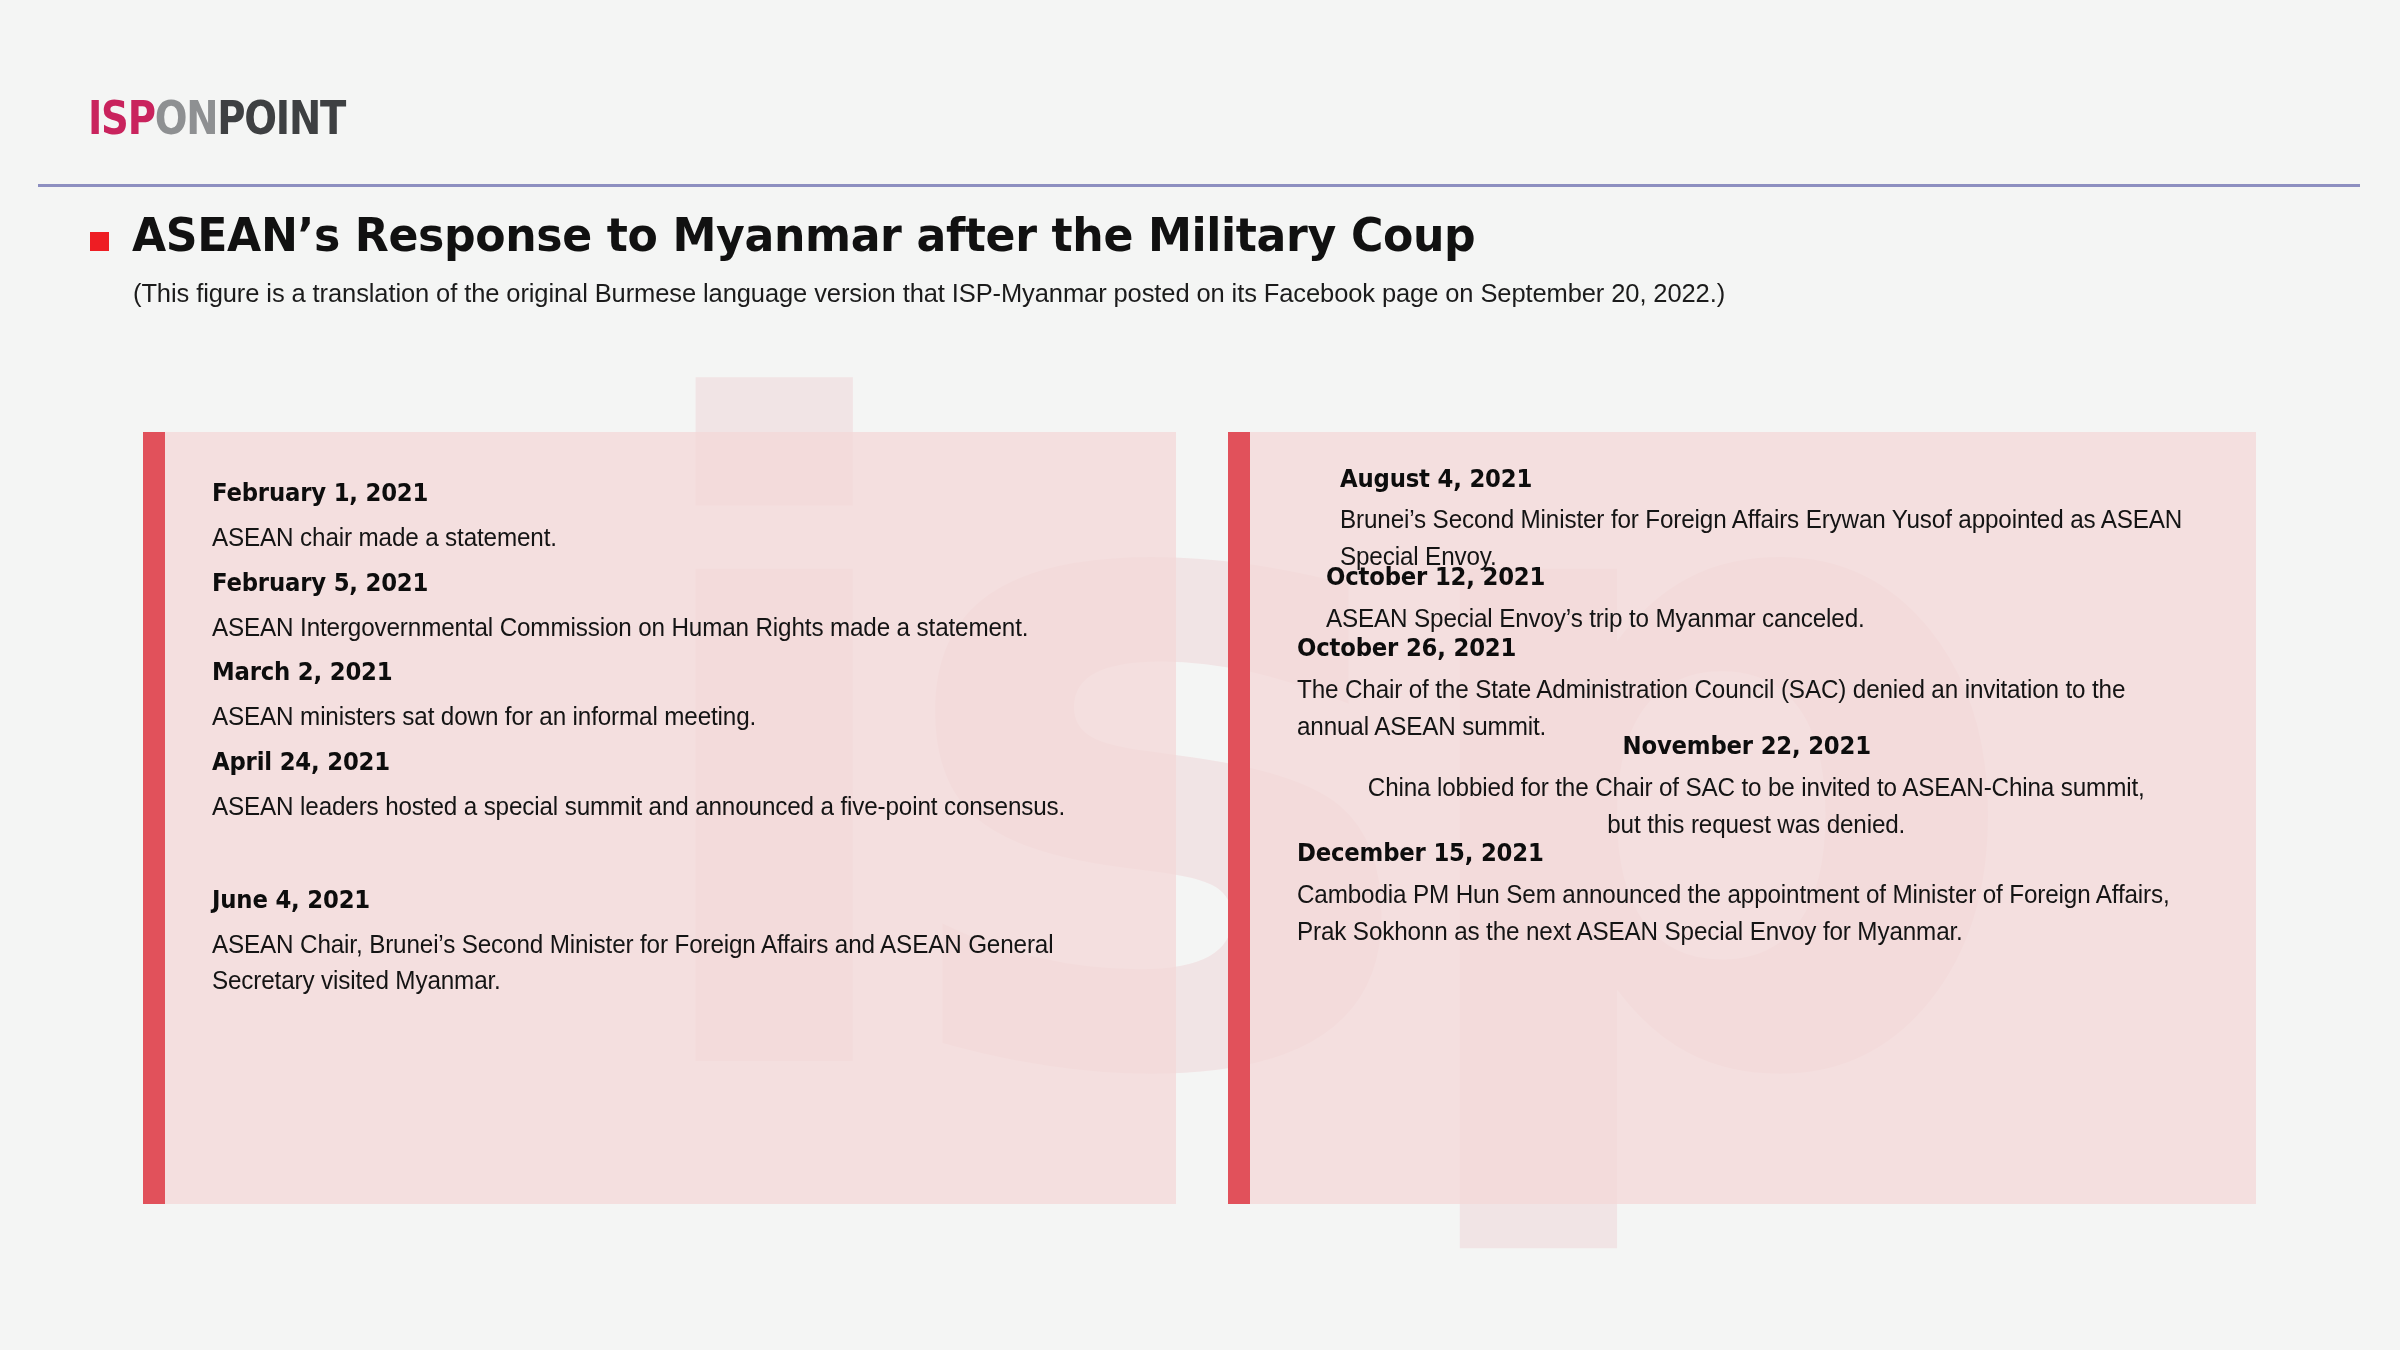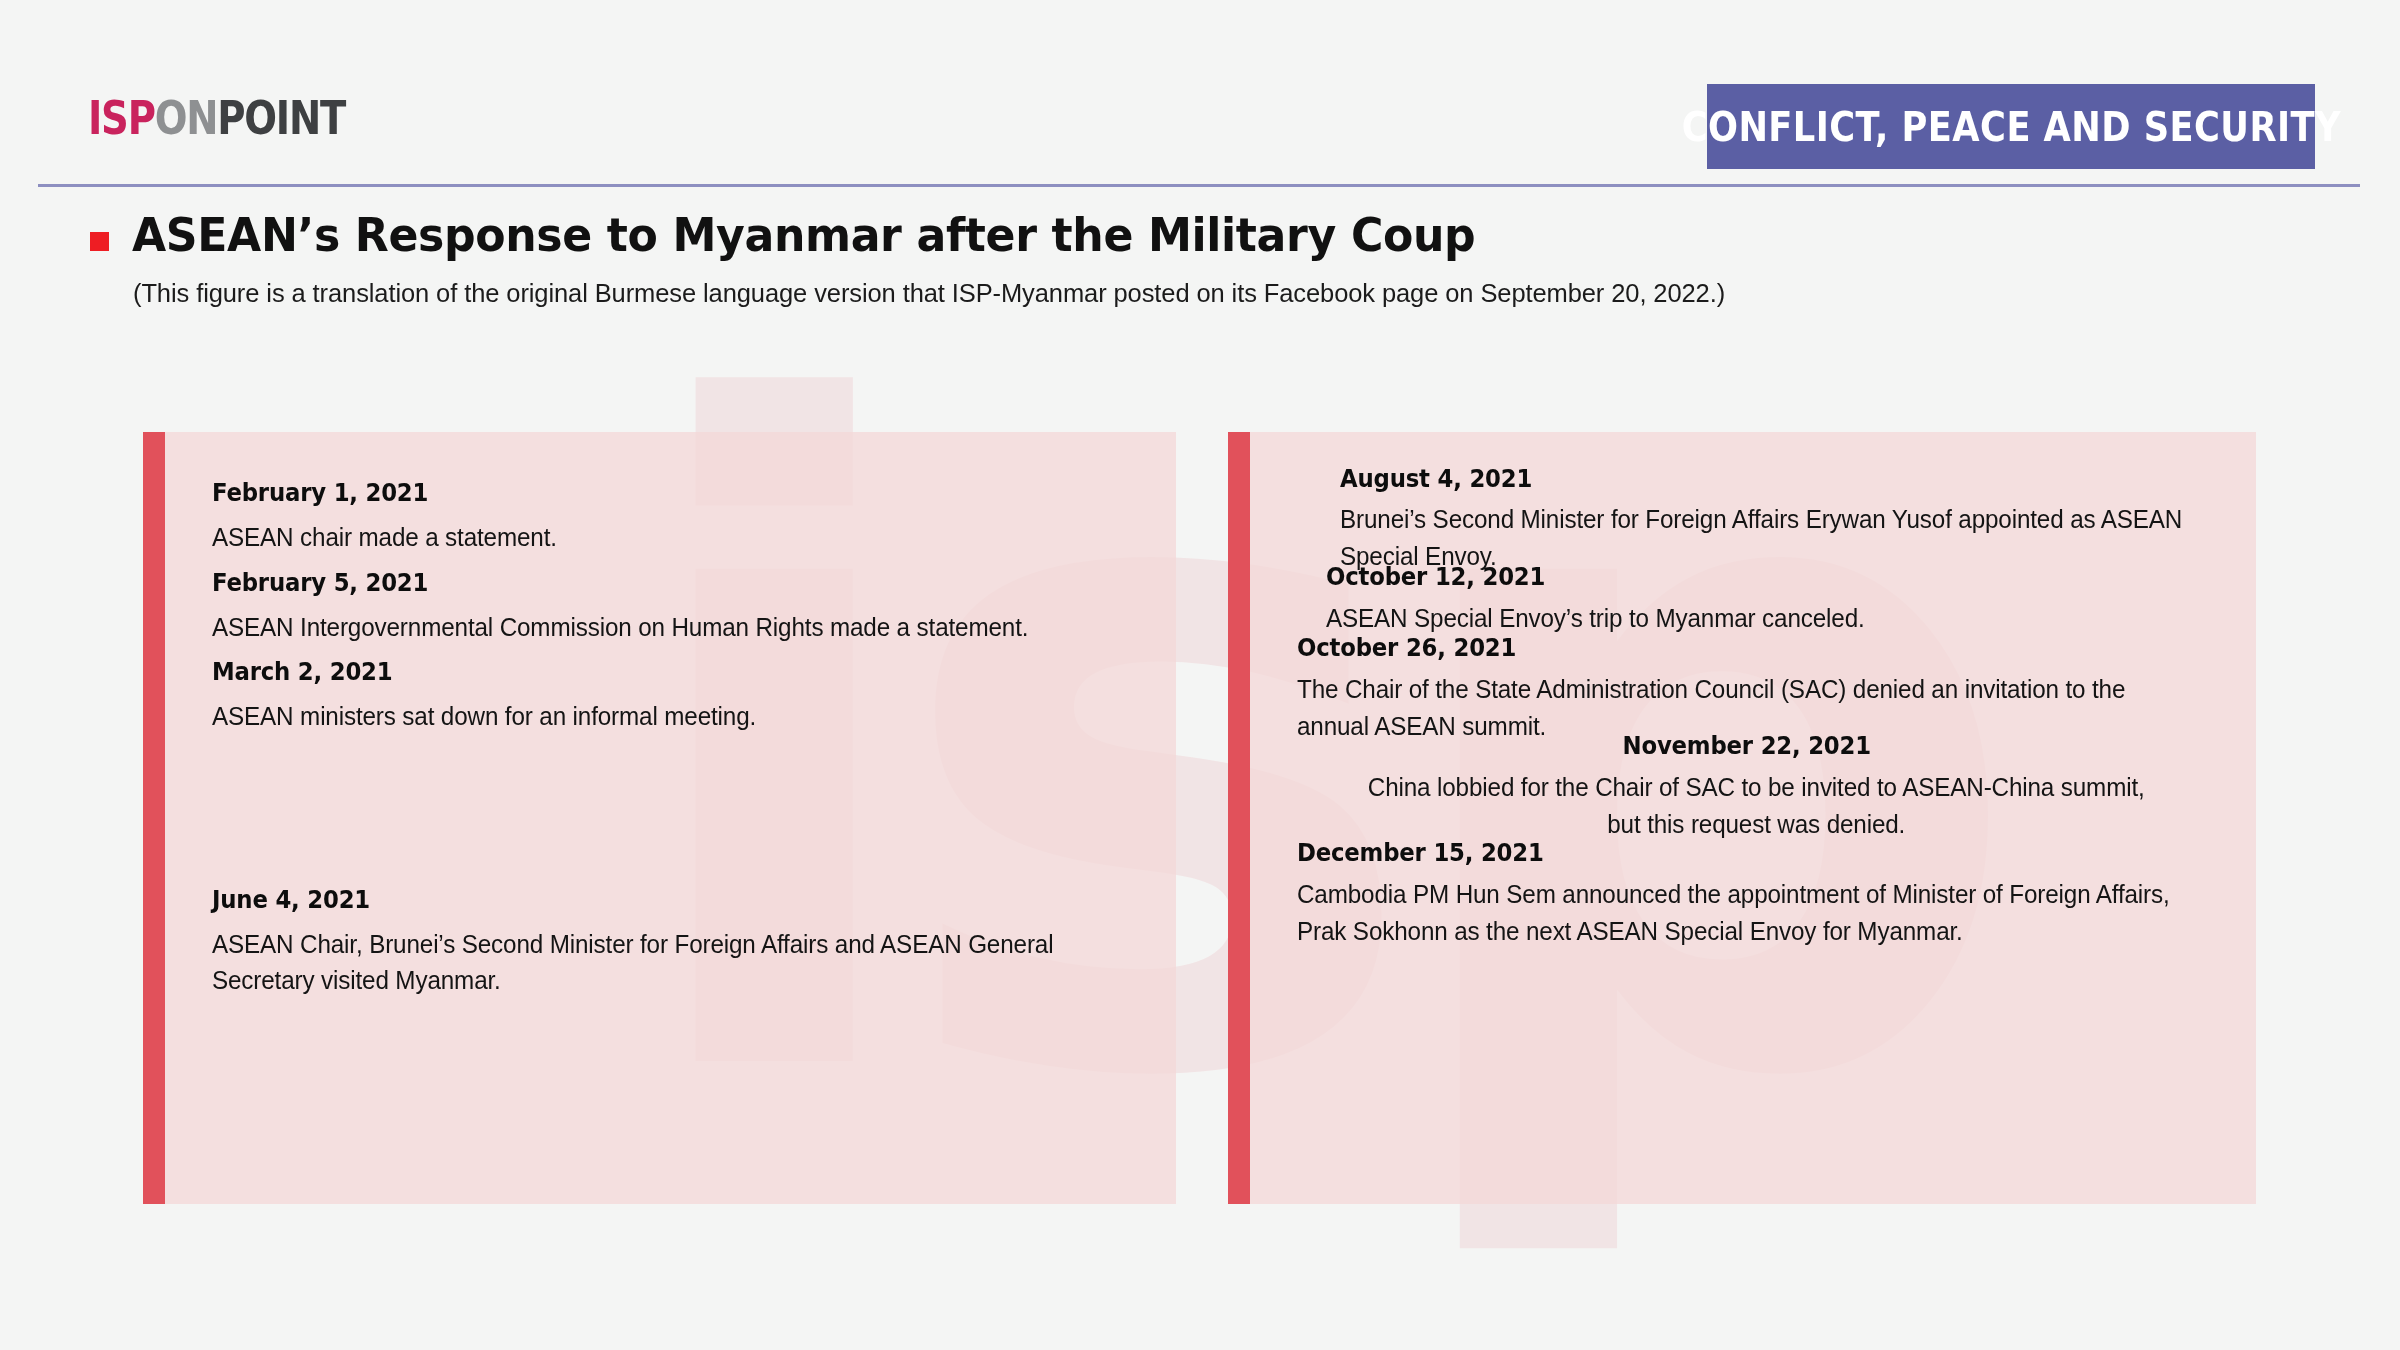--- a/index.html
+++ b/index.html
@@ -199,23 +199,20 @@
 </style>
 </head>
 <body>
 
 <div class="header">
 
   <div class="logo">
     <span class="part-isp">ISP</span><span class="part-on">ON</span><span class="part-point">POINT</span>
   </div>
 
-  <div class="category-banner">
-    <span class="banner-text">CONFLICT, PEACE AND SECURITY</span>
-  </div>
 
   <div class="header-divider"></div>
 </div>
 
 <div class="title-bullet"></div>
 <div class="page-title">ASEAN’s Response to Myanmar after the Military Coup</div>
 <div class="page-subtitle">(This figure is a translation of the original Burmese language version that ISP-Myanmar posted on its Facebook page on September 20, 2022.)</div>
 
 <div class="watermark">
   <span>isp</span>
@@ -233,20 +230,24 @@
     <div class="entry l-e2">
       <div class="entry-date">February 5, 2021</div>
       <div class="entry-line">ASEAN Intergovernmental Commission on Human Rights made a statement.</div>
     </div>
 
     <div class="entry l-e3">
       <div class="entry-date">March 2, 2021</div>
       <div class="entry-line">ASEAN ministers sat down for an informal meeting.</div>
     </div>
 
+    <div class="entry l-e4">
+      <div class="entry-date">April 24, 2021</div>
+      <div class="entry-line">ASEAN leaders hosted a special summit and announced a five-point consensus.</div>
+    </div>
 
     <div class="entry l-e5">
       <div class="entry-date">June 4, 2021</div>
       <div class="entry-line">ASEAN Chair, Brunei’s Second Minister for Foreign Affairs and ASEAN General</div>
       <div class="entry-line">Secretary visited Myanmar.</div>
     </div>
 
   </div>
 </div>
 

